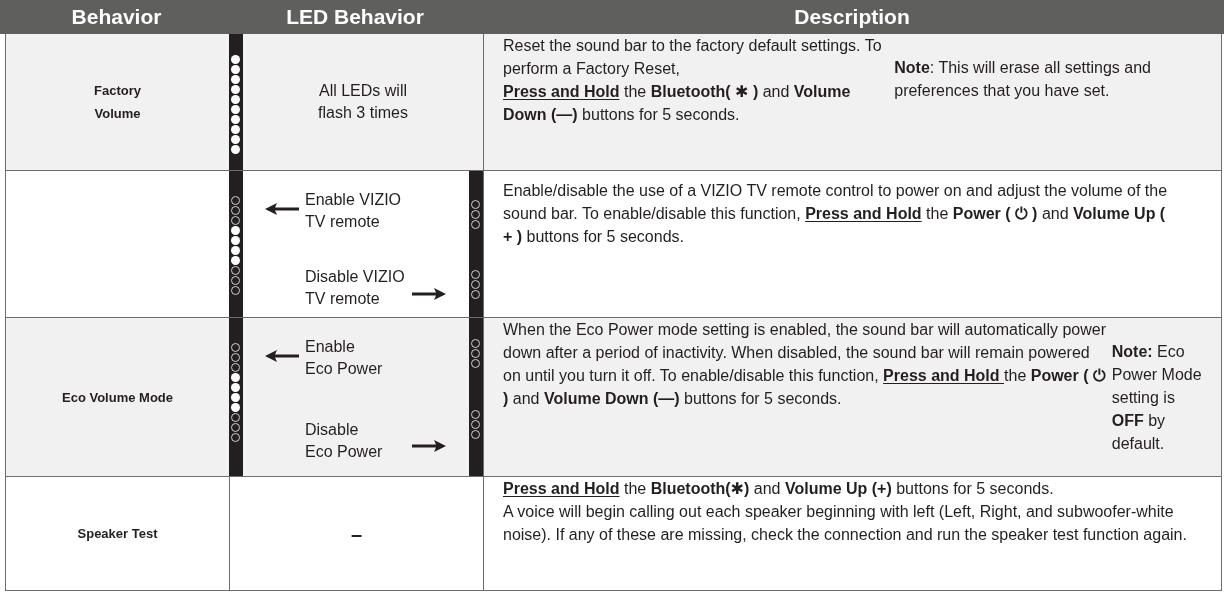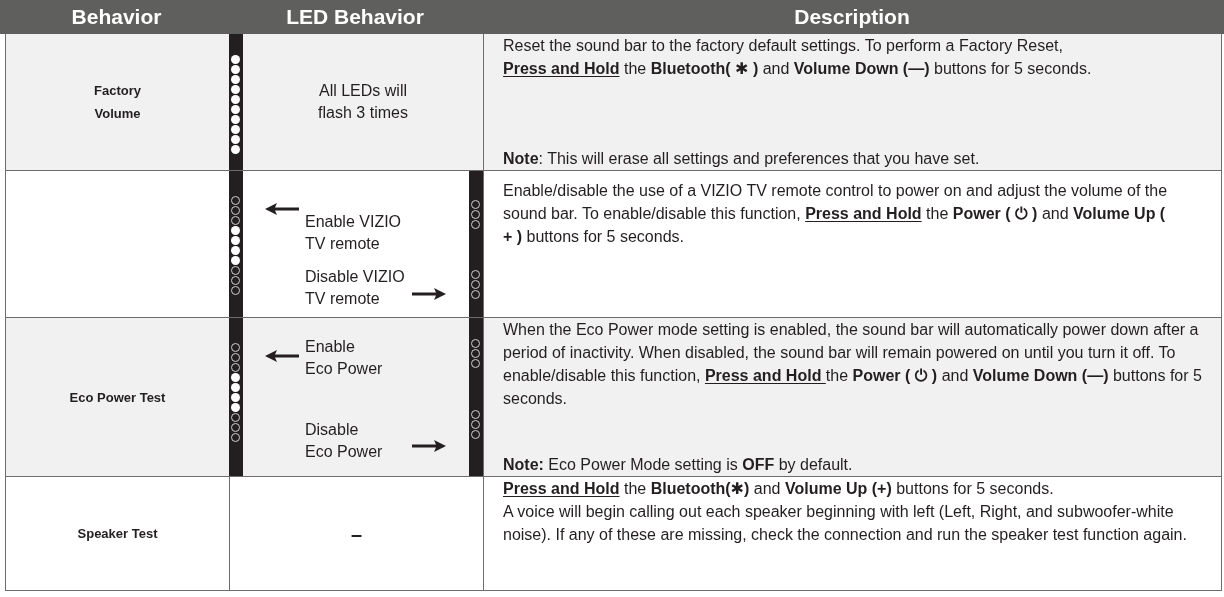--- a/index.html
+++ b/index.html
@@ -13,21 +13,21 @@
   .h-func { left: 5px; width: 223px; }
   .h-led { left: 228px; width: 254px; }
   .h-desc { left: 482px; width: 740px; }
 
   .row { position: absolute; left: 5px; width: 1217px; border-bottom: 1.5px solid #6d6d6d; border-left: 1.5px solid #6d6d6d; border-right: 1.5px solid #6d6d6d; }
   .row.grey { background: #f1f1f1; }
   .row.white { background: #ffffff; }
 
   .cell-func { position: absolute; left: 0; top: 0; width: 223px; height: 100%; display: flex; align-items: center; justify-content: center; text-align: center; font-weight: bold; font-size: 13px; line-height: 23px; }
   .cell-led { position: absolute; left: 223px; top: 0; width: 254px; height: 100%; }
-  .cell-desc { position: absolute; left: 477px; top: 0; right: 0; height: 100%; border-left: 1.5px solid #6d6d6d; font-size: 16px; line-height: 23px; padding-left: 19px; padding-right: 10px; display: flex; flex-direction: column; justify-content: space-between; }
+  .cell-desc { position: absolute; left: 477px; top: 0; right: 0; height: 100%; border-left: 1.5px solid #6d6d6d; font-size: 16px; line-height: 23px; padding-left: 19px; padding-right: 10px; display: flex; justify-content: flex-start; }
 
   .strip { position: absolute; top: 0; width: 14px; height: 100%; background: #231f20; }
   .strip.left { left: 0; }
   .strip.right { left: 240px; }
   .dots { position: absolute; left: 2px; display: flex; flex-direction: column; gap: 0px; }
   .dot { width: 9px; height: 9px; border-radius: 50%; margin: 0.5px 0; }
   .dot.on { background: #ffffff; }
   .dot.off { border: 1.3px solid #cfcfcf; background: transparent; }
 
   .led-text { position: absolute; font-size: 16px; line-height: 22px; }
@@ -104,21 +104,21 @@
           <div class="dot on"></div>
           <div class="dot on"></div>
           <div class="dot off"></div>
           <div class="dot off"></div>
           <div class="dot off"></div>
         </div>
       </div>
       <svg class="arrow" style="left:36px;top:32px;" viewBox="0 0 34 12">
         <polygon points="0,6 12,0 10,4.5 34,4.5 34,7.5 10,7.5 12,12" fill="#231f20"></polygon>
       </svg>
-      <div class="led-text" style="left:76px;top:18px;margin-top:22px;">
+      <div class="led-text" style="left:76px;top:18px;">
         <div>Enable VIZIO</div>
         <div>TV remote</div>
       </div>
       <div class="led-text" style="left:76px;top:95px;">
         <div>Disable VIZIO</div>
         <div>TV remote</div>
       </div>
       <svg class="arrow" style="left:183px;top:117px;" viewBox="0 0 34 12">
         <polygon points="34,6 22,0 24,4.5 0,4.5 0,7.5 24,7.5 22,12" fill="#231f20"></polygon>
       </svg>
@@ -137,21 +137,21 @@
     </div>
     <div class="cell-desc">
       <div class="para" style="padding-right:40px;margin-top:8px;">
         <span>Enable/disable the use of a VIZIO TV remote control to power on and adjust the volume of the sound bar. To enable/disable this function, </span><u><b>Press and Hold</b></u><span> the </span><b>Power ( ⏻ )</b><span> and </span><b>Volume Up ( + )</b><span> buttons for 5 seconds.</span>
       </div>
     </div>
   </div>
 
   <div class="row grey" style="top:318px;height:159px;">
     <div class="cell-func">
-      <div>Eco Power Test</div>
+      <div>Eco Volume Mode</div>
     </div>
     <div class="cell-led">
       <div class="strip left">
         <div class="dots" style="top:24px;">
           <div class="dot off"></div>
           <div class="dot off"></div>
           <div class="dot off"></div>
           <div class="dot on"></div>
           <div class="dot on"></div>
           <div class="dot on"></div>

